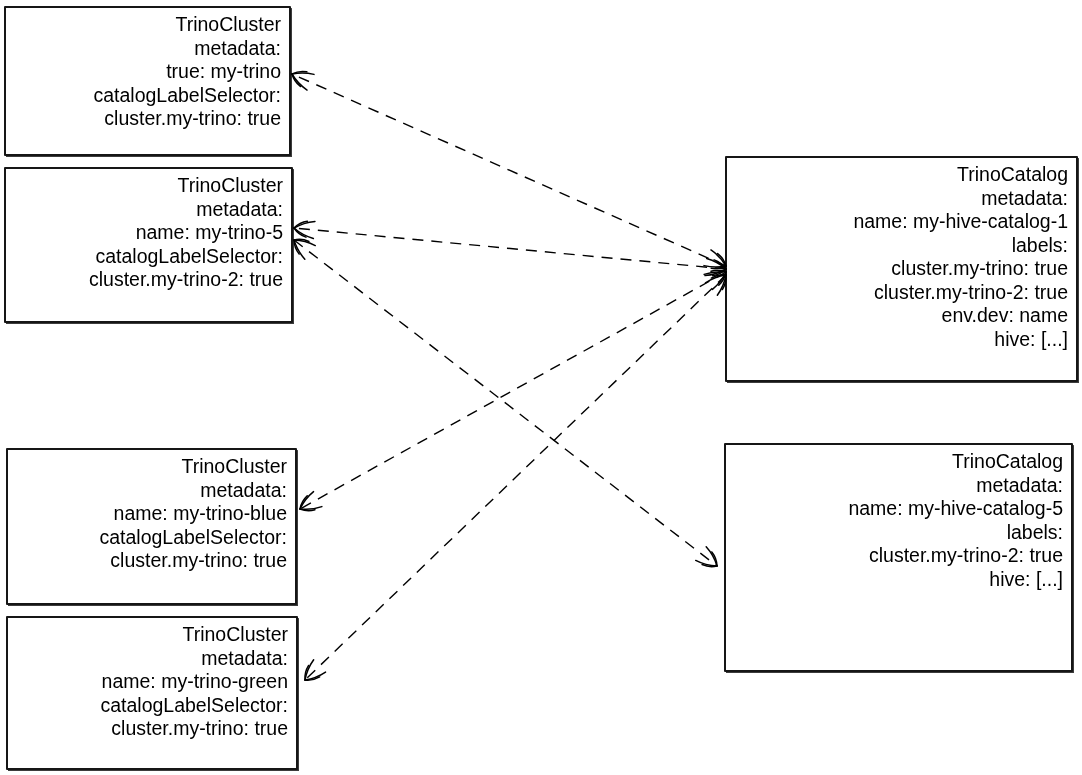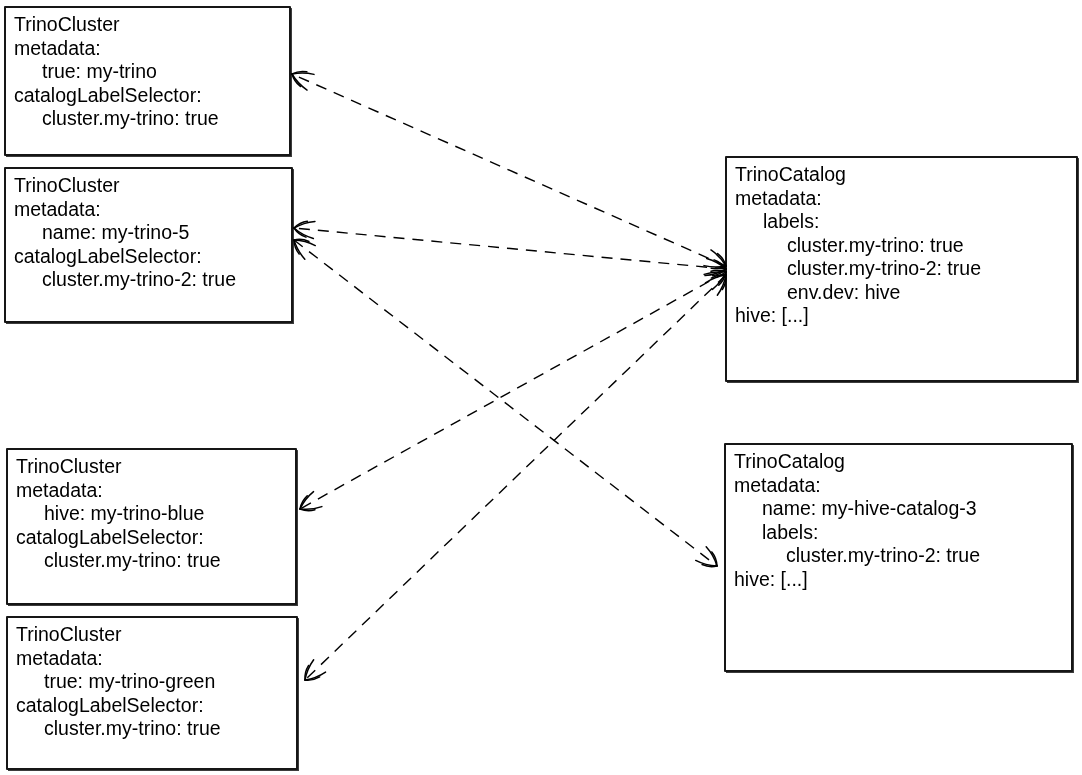--- a/index.html
+++ b/index.html
@@ -17,20 +17,21 @@
     background: #ffffff;
     border: 2px solid #161616;
     box-shadow: 1.5px 1.5px 0 -0.5px #3c3c3c;
     border-radius: 1px;
     padding: 5px 8px;
     color: #000000;
     font-size: 19.5px;
     line-height: 23.5px;
     white-space: nowrap;
     z-index: 1;
+    text-align: right;
   }
   .node .ln { padding-left: 0; }
   .node .ln.i1 { padding-left: 28px; }
   .node .ln.i2 { padding-left: 52px; }
   svg.edges {
     position: absolute; left: 0; top: 0;
     z-index: 2;
     pointer-events: none;
   }
   .edge-line { fill: none; stroke-width: 1.4; }
@@ -53,47 +54,48 @@
     <div class="ln">TrinoCluster</div>
     <div class="ln">metadata:</div>
     <div class="ln i1">name: my-trino-5</div>
     <div class="ln">catalogLabelSelector:</div>
     <div class="ln i1">cluster.my-trino-2: true</div>
   </div>
 
   <div class="node" style="left:6px; top:448px; width:291px; height:157px;">
     <div class="ln">TrinoCluster</div>
     <div class="ln">metadata:</div>
-    <div class="ln i1">hive: my-trino-blue</div>
+    <div class="ln i1">name: my-trino-blue</div>
     <div class="ln">catalogLabelSelector:</div>
     <div class="ln i1">cluster.my-trino: true</div>
   </div>
 
   <div class="node" style="left:6px; top:616px; width:292px; height:154px;">
     <div class="ln">TrinoCluster</div>
     <div class="ln">metadata:</div>
-    <div class="ln i1">true: my-trino-green</div>
+    <div class="ln i1">name: my-trino-green</div>
     <div class="ln">catalogLabelSelector:</div>
     <div class="ln i1">cluster.my-trino: true</div>
   </div>
 
   <div class="node" style="left:725px; top:156px; width:353px; height:226px;">
     <div class="ln">TrinoCatalog</div>
     <div class="ln">metadata:</div>
+    <div class="ln i1">name: my-hive-catalog-1</div>
     <div class="ln i1">labels:</div>
     <div class="ln i2">cluster.my-trino: true</div>
     <div class="ln i2">cluster.my-trino-2: true</div>
-    <div class="ln i2">env.dev: hive</div>
+    <div class="ln i2">env.dev: name</div>
     <div class="ln">hive: [...]</div>
   </div>
 
   <div class="node" style="left:724px; top:443px; width:349px; height:229px;">
     <div class="ln">TrinoCatalog</div>
     <div class="ln">metadata:</div>
-    <div class="ln i1">name: my-hive-catalog-3</div>
+    <div class="ln i1">name: my-hive-catalog-5</div>
     <div class="ln i1">labels:</div>
     <div class="ln i2">cluster.my-trino-2: true</div>
     <div class="ln">hive: [...]</div>
   </div>
 
   <svg class="edges" width="1082" height="775" viewBox="0 0 1082 775" xmlns="http://www.w3.org/2000/svg">
       <g>
         <path d="M 726 266 L 292 74" class="edge-line" stroke="#000000" stroke-dasharray="11 8"></path>
         <path d="M 292 74 Q 297.7105285259605 83.72830221334594 307.0648685659447 90.03277066170442" class="edge-head" stroke="#000000"></path>
         <path d="M 292 74 Q 303.03978030868564 71.68197266281089 313.99700069349575 74.36326366505264" class="edge-head" stroke="#000000"></path>

